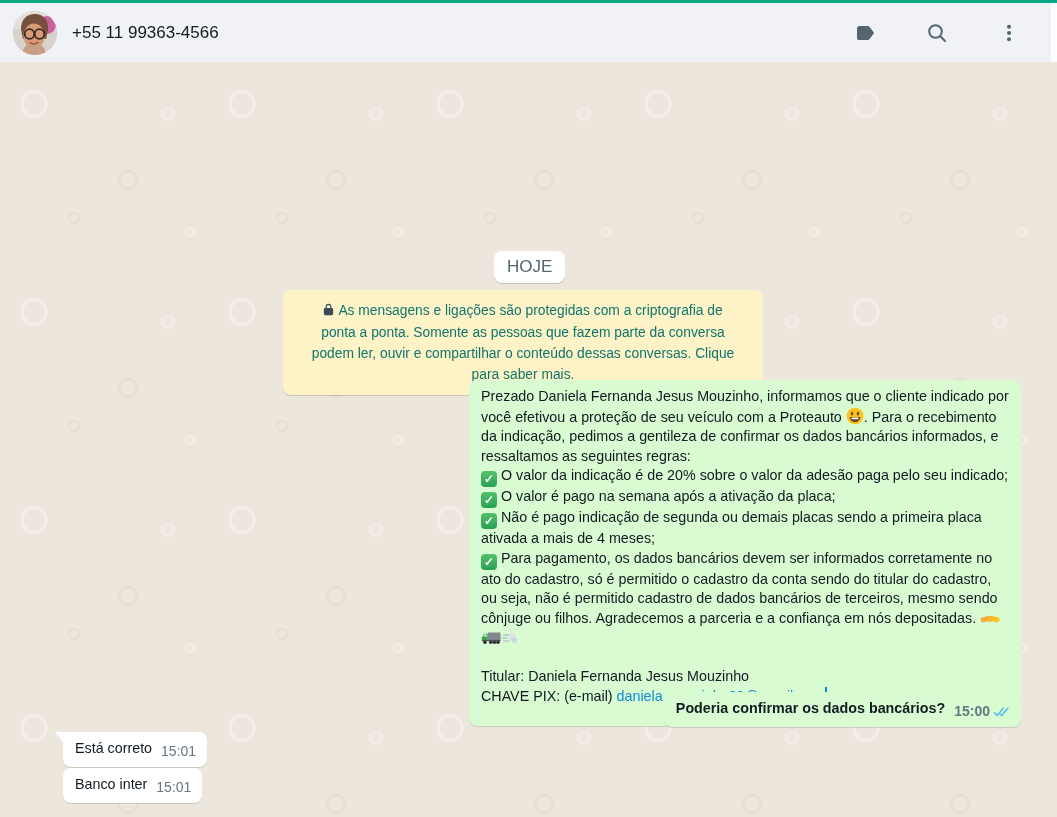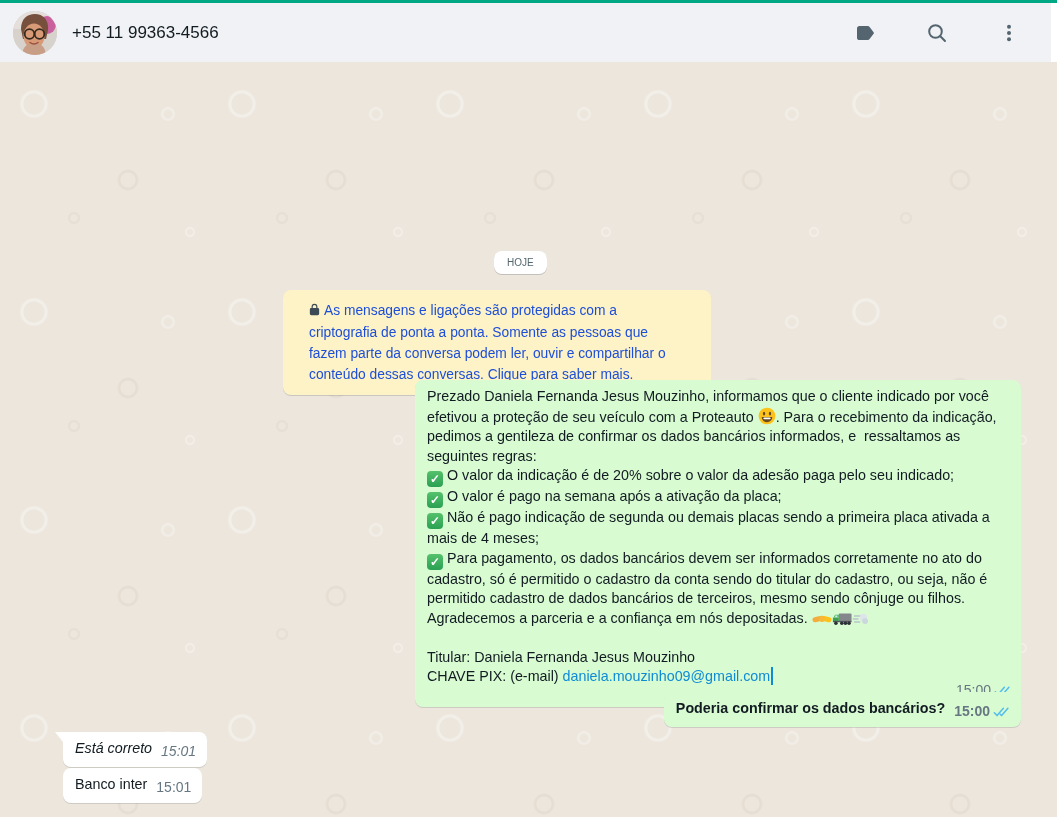--- a/index.html
+++ b/index.html
@@ -21,32 +21,32 @@
   .pattern{position:absolute;inset:0;opacity:.6;pointer-events:none;
     background-image:
       radial-gradient(circle 15px at 34px 42px, transparent 10px, rgba(255,255,255,.55) 11px, rgba(255,255,255,.55) 13px, transparent 14.5px),
       radial-gradient(circle 11px at 128px 118px, transparent 7px, rgba(214,200,180,.45) 8px, rgba(214,200,180,.45) 9.5px, transparent 11px),
       radial-gradient(circle 7px at 168px 52px, transparent 4px, rgba(255,255,255,.5) 5px, rgba(255,255,255,.5) 6.3px, transparent 7.5px),
       radial-gradient(circle 6px at 74px 156px, transparent 3.4px, rgba(214,200,180,.4) 4.2px, rgba(214,200,180,.4) 5.4px, transparent 6.5px),
       radial-gradient(circle 5px at 190px 170px, transparent 2.6px, rgba(255,255,255,.5) 3.4px, rgba(255,255,255,.5) 4.6px, transparent 5.6px);
     background-size:208px 208px;}
 
   .date-chip{position:absolute;top:189px;left:494px;background:#fff;border-radius:8px;
-    padding:6px 13px;font-size:10px;color:#54656f;box-shadow:0 1px .5px rgba(11,20,26,.18);}
+    padding:6px 13px;font-size:17px;color:#54656f;box-shadow:0 1px .5px rgba(11,20,26,.18);}
 
-  .crypto{position:absolute;top:228px;left:283px;width:428px;box-sizing:border-box;
-    background:var(--encryption-banner);border-radius:8px;padding:10px 26px;text-align:left;
-    font-size:13.8px;line-height:21px;color:#1d4ed8;box-shadow:0 1px .5px rgba(11,20,26,.15);cursor:pointer;}
+  .crypto{position:absolute;top:228px;left:283px;width:480px;box-sizing:border-box;
+    background:var(--encryption-banner);border-radius:8px;padding:10px 26px;text-align:center;
+    font-size:13.8px;line-height:21px;color:#0f766e;box-shadow:0 1px .5px rgba(11,20,26,.15);cursor:pointer;}
   .lock{display:inline-block;vertical-align:-1px;margin-right:4px;}
 
   
   .msg-row{position:absolute;}
-  .msg-rules{top:318px;right:72px;width:606px;}
+  .msg-rules{top:318px;right:72px;width:552px;}
   .msg-confirm{top:630px;right:72px;font-weight:bold;}
-  .msg-reply1{top:670px;left:63px;font-style:italic;}
+  .msg-reply1{top:670px;left:63px;}
   .msg-reply2{top:706px;left:63px;text-align:right;}
 
   .bubble{position:relative;border-radius:8px;box-shadow:0 1px .5px rgba(11,20,26,.13);
     padding:7px 11px 8px 12px;font-size:14.3px;line-height:19.5px;color:var(--text-color);
     box-sizing:border-box;cursor:pointer;}
   .bubble.out{background:var(--outgoing-bubble);}
   .bubble.in{background:var(--incoming-bubble);}
   .msg-rules .bubble{padding-bottom:20px;}
   .msg-text{white-space:pre-wrap;word-wrap:break-word;}
   .bubble.tail-left{border-top-left-radius:0;}

